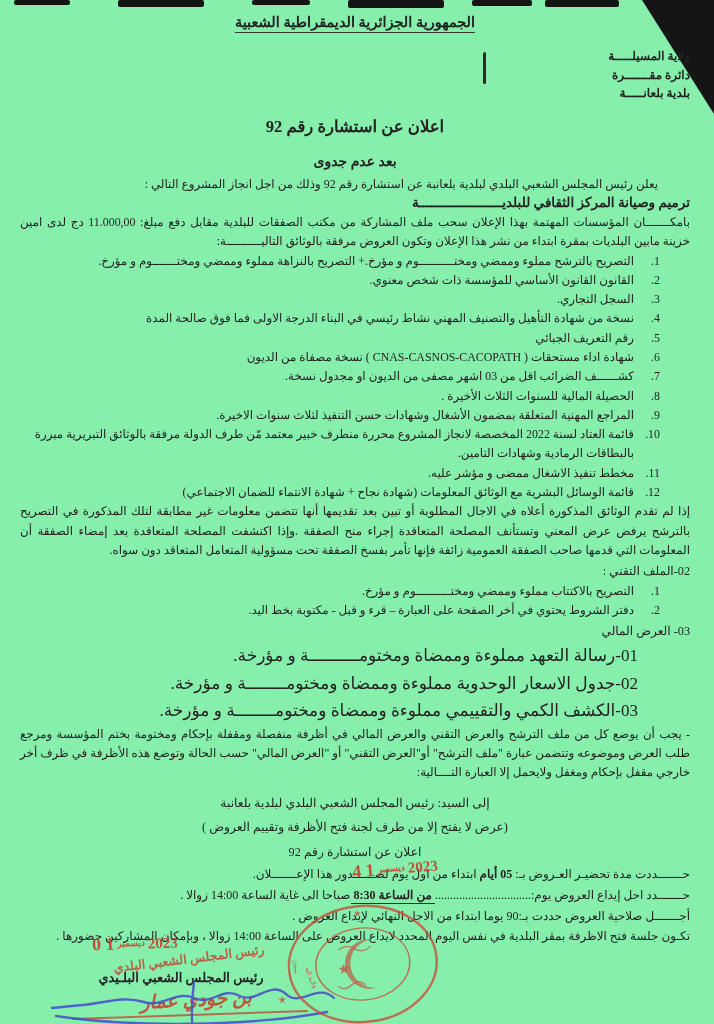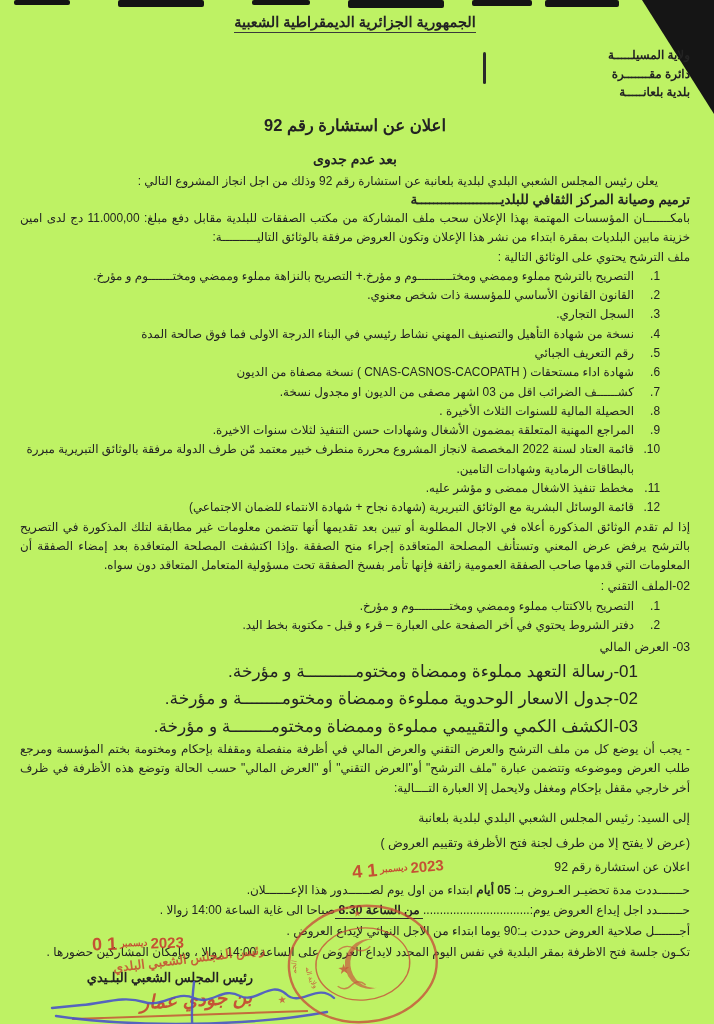--- a/index.html
+++ b/index.html
@@ -5,24 +5,24 @@
   :root{
     --red:#c6402f;
     --blue:#4a55c8;
     --ink:#232323;
   }
   html,body{margin:0;padding:0;background:#8a8a8a;}
   .page{
     position:relative;
     width:714px;height:1024px;
     margin:0 auto;
-    background:#bef264;
+    background:#86efac;
     overflow:hidden;
     direction:rtl;
-    font-family:Liberation Sans, sans-serif;
+    font-family:Liberation Serif, serif;
     color:var(--ink);
   }
   
   .smudge{position:absolute;top:0;background:#141414;border-radius:2px;}
   .corner-triangle{position:absolute;top:0;right:0;width:72px;height:114px;
     background:#151515;clip-path:polygon(0 0,100% 0,100% 100%);}
   .stray-mark{position:absolute;left:483px;top:52px;width:3px;height:32px;background:#2a2a2a;border-radius:2px;}
 
   .content{position:absolute;top:8px;right:24px;left:20px;}
   p{margin:0;}
@@ -36,37 +36,37 @@
   .subtitle{text-align:center;font-size:14px;font-weight:700;margin:16px 0 2px;}
   .intro{font-size:12px;text-indent:32px;margin-top:5px;}
   .proj{font-size:13.5px;font-weight:700;margin-top:0;}
   .par{font-size:11.9px;line-height:1.62;text-align:justify;}
   .lead{margin-top:2px;}
   .li{display:flex;gap:9px;padding-right:30px;font-size:11.9px;line-height:1.62;}
   .li .num{min-width:17px;flex:none;}
   .li .txt{flex:1;}
   .sub-head{font-size:12.2px;margin-top:2px;}
   .fin-item{font-size:17px;line-height:1.62;padding-right:52px;}
-  .addr{font-size:12.3px;line-height:2.0;margin-top:8px;}
+  .addr{text-align:center;font-size:12.3px;line-height:2.0;margin-top:8px;}
   .dead{font-size:12px;line-height:1.72;}
   .dots{letter-spacing:.5px;}
 
   
   .dstamp{position:absolute;color:var(--red);font-weight:700;white-space:nowrap;
     direction:rtl;opacity:.9;}
   .dstamp .d{font-size:18px;letter-spacing:3px;}
   .dstamp .m{font-size:9px;margin:0 3px;vertical-align:3px;}
   .dstamp .y{font-size:15px;}
   .stamp-deposit{left:352px;top:858px;transform:rotate(-5deg);}
   .stamp-sign{left:92px;top:933px;transform:rotate(-2deg);}
 
   
   .sig-place{position:absolute;left:58px;top:946px;width:252px;text-align:center;
     font-size:12.5px;font-weight:700;}
-  .sig-title{position:absolute;left:44px;top:970px;width:252px;text-align:center;
+  .sig-title{position:absolute;left:55px;top:970px;width:252px;text-align:center;
     font-size:13px;font-weight:700;letter-spacing:.3px;}
   .red-title{position:absolute;left:60px;top:951px;width:258px;text-align:center;
     color:var(--red);font-size:12.5px;font-weight:600;transform:rotate(-7deg);opacity:.8;}
   .red-name{position:absolute;left:80px;top:988px;width:232px;text-align:center;
     color:var(--red);font-size:19px;font-weight:700;font-style:italic;
     transform:rotate(-3deg);opacity:.88;}
   .red-line{position:absolute;left:72px;top:1014px;width:236px;height:2.4px;
     background:var(--red);transform:rotate(-2deg);opacity:.75;}
   .pen-svg{position:absolute;left:42px;top:978px;}
 
@@ -95,21 +95,20 @@
       <p>دائرة مقـــــــرة</p>
       <p>بلدية بلعانـــــة</p>
     </div>
 
     <p class="title">اعلان عن استشارة رقم 92</p>
     <p class="subtitle">بعد عدم جدوى</p>
 
     <p class="intro par">يعلن رئيس المجلس الشعبي البلدي  لبلدية بلعانبة عن استشارة رقم 92 وذلك من اجل انجاز المشروع التالي :</p>
     <p class="proj">ترميم وصيانة المركز الثقافي للبلديـــــــــــــــــــــة</p>
     <p class="par lead">بامكـــــــان المؤسسات المهتمة بهذا الإعلان سحب ملف المشاركة من مكتب الصفقات للبلدية مقابل دفع مبلغ: 11.000,00 دج لدى امين خزينة مابين البلديات بمقرة ابتداء من نشر هذا الإعلان  وتكون العروض مرفقة بالوثائق التاليــــــــــة:</p>
-    <p class="par">ملف الترشح يحتوي على الوثائق التالية :</p>
 
     <div class="li">
         <span class="num">1.</span>
         <span class="txt">التصريح بالترشح مملوء وممضي ومختــــــــــوم و مؤرخ.+ التصريح بالنزاهة مملوء وممضي ومختـــــــوم و مؤرخ.</span>
       </div>
     <div class="li">
         <span class="num">2.</span>
         <span class="txt">القانون القانون الأساسي للمؤسسة ذات شخص معنوي.</span>
       </div>
     <div class="li">
@@ -143,21 +142,21 @@
     <div class="li">
         <span class="num">10.</span>
         <span class="txt">قائمة العتاد لسنة 2022 المخصصة لانجاز المشروع محررة منطرف خبير معتمد مّن طرف الدولة مرفقة بالوثائق التبريرية  مبررة بالبطاقات الرمادية وشهادات التامين.</span>
       </div>
     <div class="li">
         <span class="num">11.</span>
         <span class="txt">مخطط تنفيذ الاشغال ممضى و مؤشر عليه.</span>
       </div>
     <div class="li">
         <span class="num">12.</span>
-        <span class="txt">قائمة الوسائل البشرية مع الوثائق التبريرية  (شهادة نجاح + شهادة الانتماء للضمان الاجتماعي)</span>
+        <span class="txt">قائمة الوسائل البشرية مع الوثائق المعلومات  (شهادة نجاح + شهادة الانتماء للضمان الاجتماعي)</span>
       </div>
 
     <p class="par">إذا لم تقدم الوثائق المذكورة أعلاه في الاجال المطلوبة أو تبين بعد تقديمها أنها تتضمن معلومات غير مطابقة لتلك المذكورة في التصريح بالترشح يرفض عرض المعني وتستأنف المصلحة المتعاقدة إجراء منح الصفقة .وإذا اكتشفت المصلحة المتعاقدة بعد إمضاء الصفقة أن المعلومات التي قدمها صاحب الصفقة العمومية زائفة فإنها تأمر بفسخ الصفقة تحت مسؤولية المتعامل المتعاقد دون سواه.</p>
 
     <p class="par sub-head">02-الملف التقني :</p>
     <div class="li">
         <span class="num">1.</span>
         <span class="txt">التصريح بالاكتتاب مملوء وممضي ومختــــــــــوم و مؤرخ.</span>
       </div>
     <div class="li">

